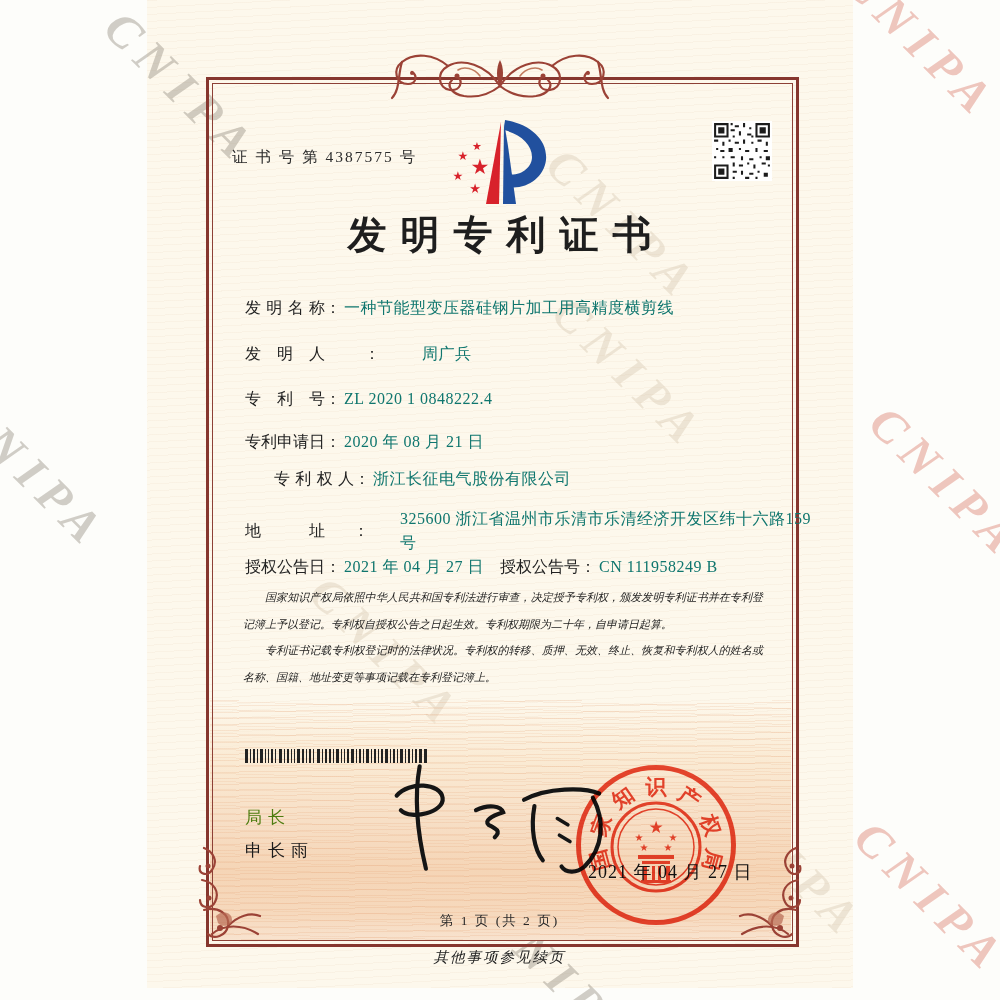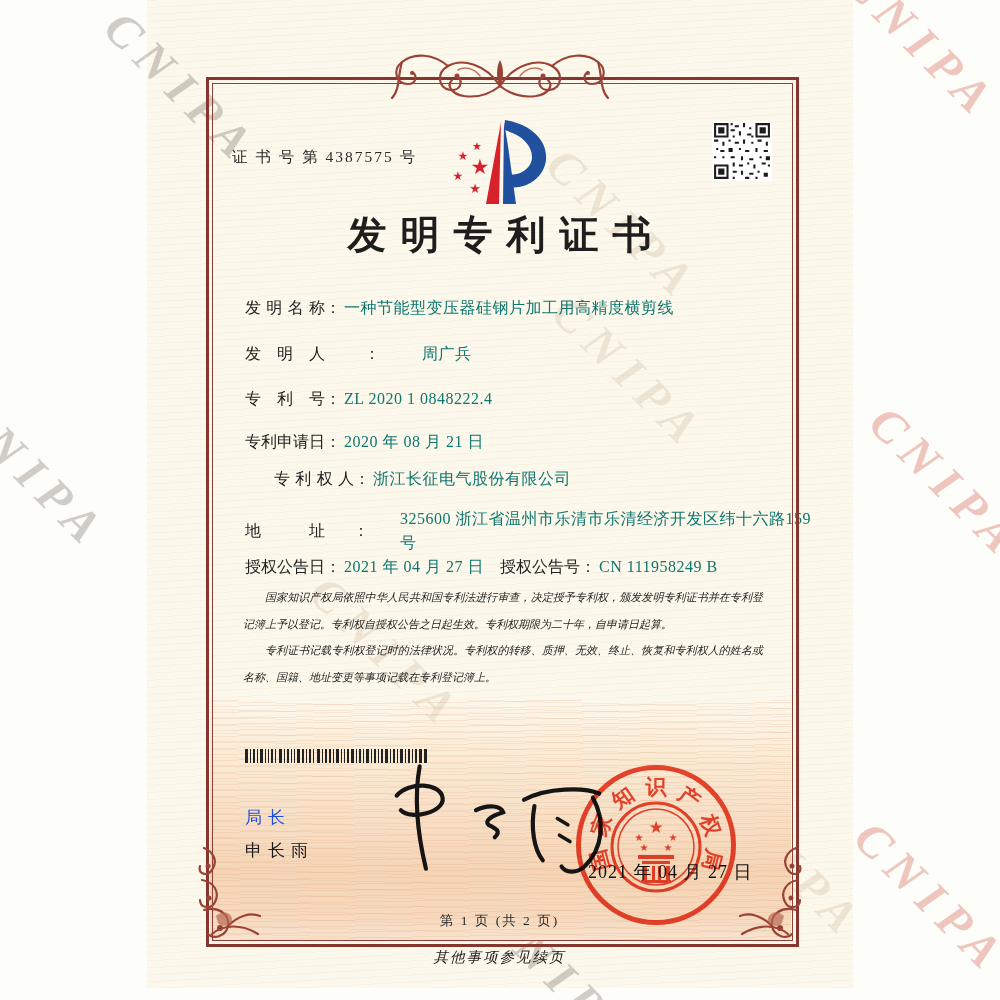--- a/index.html
+++ b/index.html
@@ -39,21 +39,21 @@
   .f-colon{flex:none;margin-right:3px;}
   .f-value{letter-spacing:.5px;color:#0f766e;max-width:430px;line-height:24px;}
   .r1{top:296px;} .r2{top:342px;gap:39px;} .r3{top:387px;} .r4{top:430px;}
   .r5{top:467px;margin-left:29px;} .r6{top:507px;gap:28px;} .r7{top:555px;} .r7b{left:353px;top:555px;}
   
   .body-text{position:absolute;left:96px;top:584px;width:520px;font-size:11px;line-height:26.5px;
      font-style:italic;text-align:justify;color:#1d1d1d;}
   .body-text p{margin:0;text-indent:2em;}
   .barcode{position:absolute;left:98px;top:749px;width:182px;height:14px;}
   .officer-title{position:absolute;left:98px;top:806px;font-family:"Liberation Sans","DejaVu Sans",sans-serif;
-     font-size:17px;letter-spacing:6px;color:#1d4ed8;}
+     font-size:17px;letter-spacing:6px;color:#4d7c0f;}
   .officer-name{position:absolute;left:98px;top:839px;font-family:"Liberation Sans","DejaVu Sans",sans-serif;
      font-size:17px;letter-spacing:6px;color:#1c1c1c;}
   .signature{position:absolute;left:233px;top:760px;width:240px;height:115px;}
   
   .seal{position:absolute;left:429px;top:765px;width:160px;height:160px;mix-blend-mode:multiply;opacity:.95;}
   .seal-ring{position:absolute;inset:0;border:5px solid #e8402a;border-radius:50%;}
   .seal-char{position:absolute;left:50%;top:50%;width:26px;height:26px;margin:-13px 0 0 -13px;
      font-size:21px;font-weight:bold;color:#e8402a;text-align:center;line-height:26px;}
   .seal-emblem{position:absolute;left:32px;top:34px;width:96px;height:96px;}
   .seal-date{position:absolute;left:441px;top:860px;width:210px;font-size:18px;letter-spacing:1px;color:#111;}

